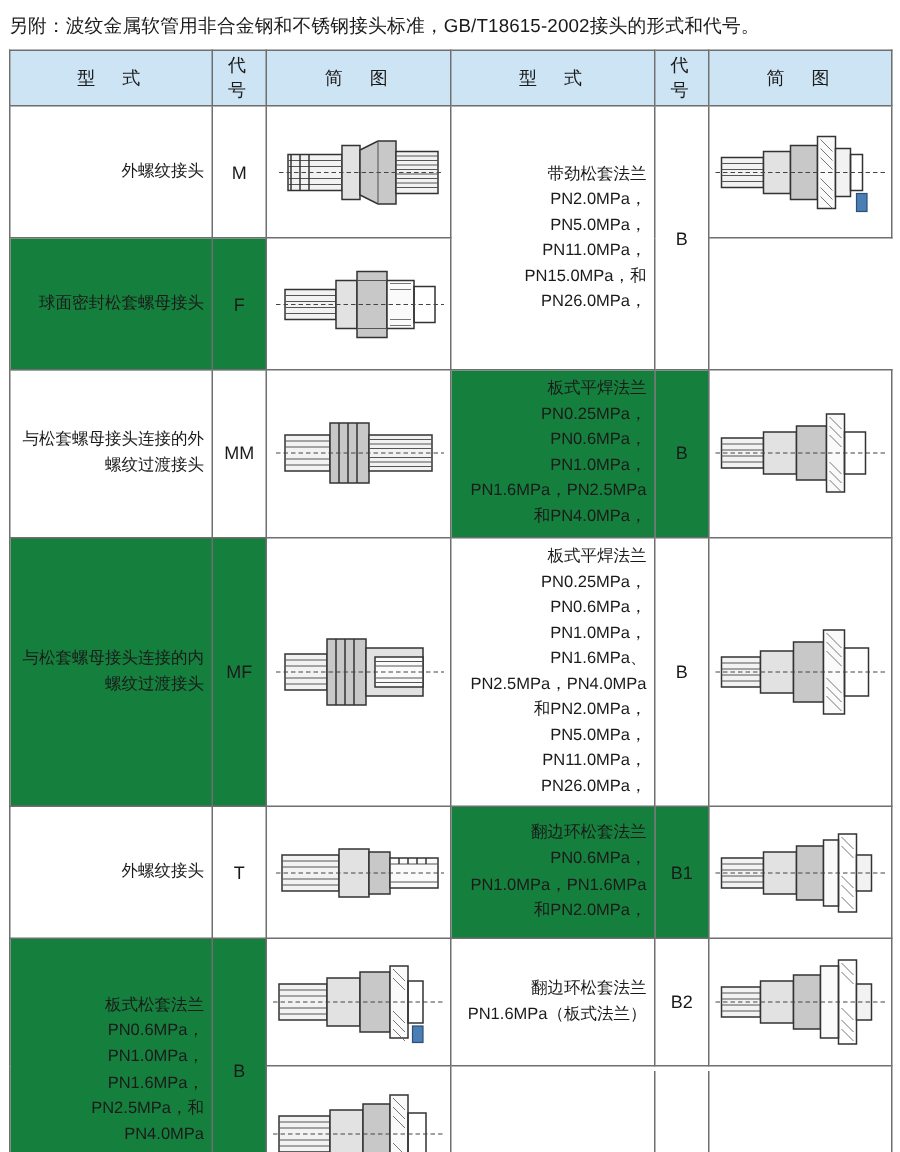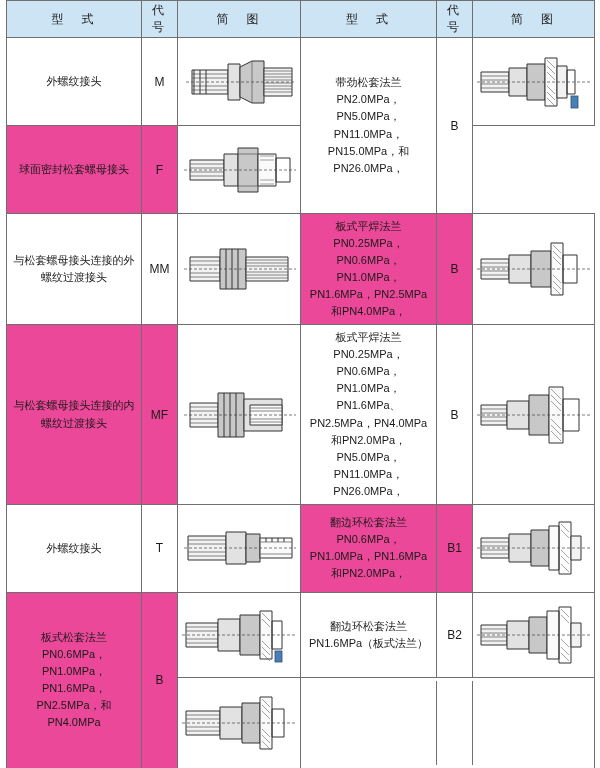--- a/index.html
+++ b/index.html
@@ -40,50 +40,51 @@
     font-weight: normal;
     color: #1a1a1a;
     text-align: center;
     letter-spacing: 3px;
   }
   td.desc {
     font-size: 11px;
     color: #1a1a1a;
     padding: 4px 5px;
     line-height: 1.55;
-    text-align: center;
+    text-align: right;
   }
   td.code {
     font-size: 12px;
     color: #1a1a1a;
     text-align: center;
   }
   td.fig {
     padding: 0;
     background: #fff;
     text-align: center;
   }
-  .yellow { background: #ec4899; }
+  .yellow { background: #15803d; }
   .white  { background: #ffffff; }
   svg { display: block; margin: 0 auto; }
   .s-line { stroke: #333; stroke-width: 1; fill: none; }
   .s-thin { stroke: #555; stroke-width: 0.7; fill: none; }
   .f-lt { fill: #f2f2f2; stroke: #333; stroke-width: 1; }
   .f-md { fill: #e2e2e2; stroke: #333; stroke-width: 1; }
   .f-dk { fill: #c8c8c8; stroke: #333; stroke-width: 1; }
   .f-wt { fill: #fafafa; stroke: #333; stroke-width: 1; }
   .f-bl { fill: #4a7fb5; stroke: #2c4f73; stroke-width: 0.8; }
   .hatch { stroke: #666; stroke-width: 0.6; }
   .dash { stroke: #444; stroke-width: 0.7; stroke-dasharray: 3 2; fill: none; }
 </style>
 </head>
 <body>
 
 <div class="page">
 
+  <div class="title">另附：波纹金属软管用非合金钢和不锈钢接头标准，GB/T18615-2002接头的形式和代号。</div>
 
   <table class="main">
     <colgroup>
       <col style="width:135px">
       <col style="width:36px">
       <col style="width:123px">
       <col style="width:136px">
       <col style="width:36px">
       <col style="width:122px">
     </colgroup>

